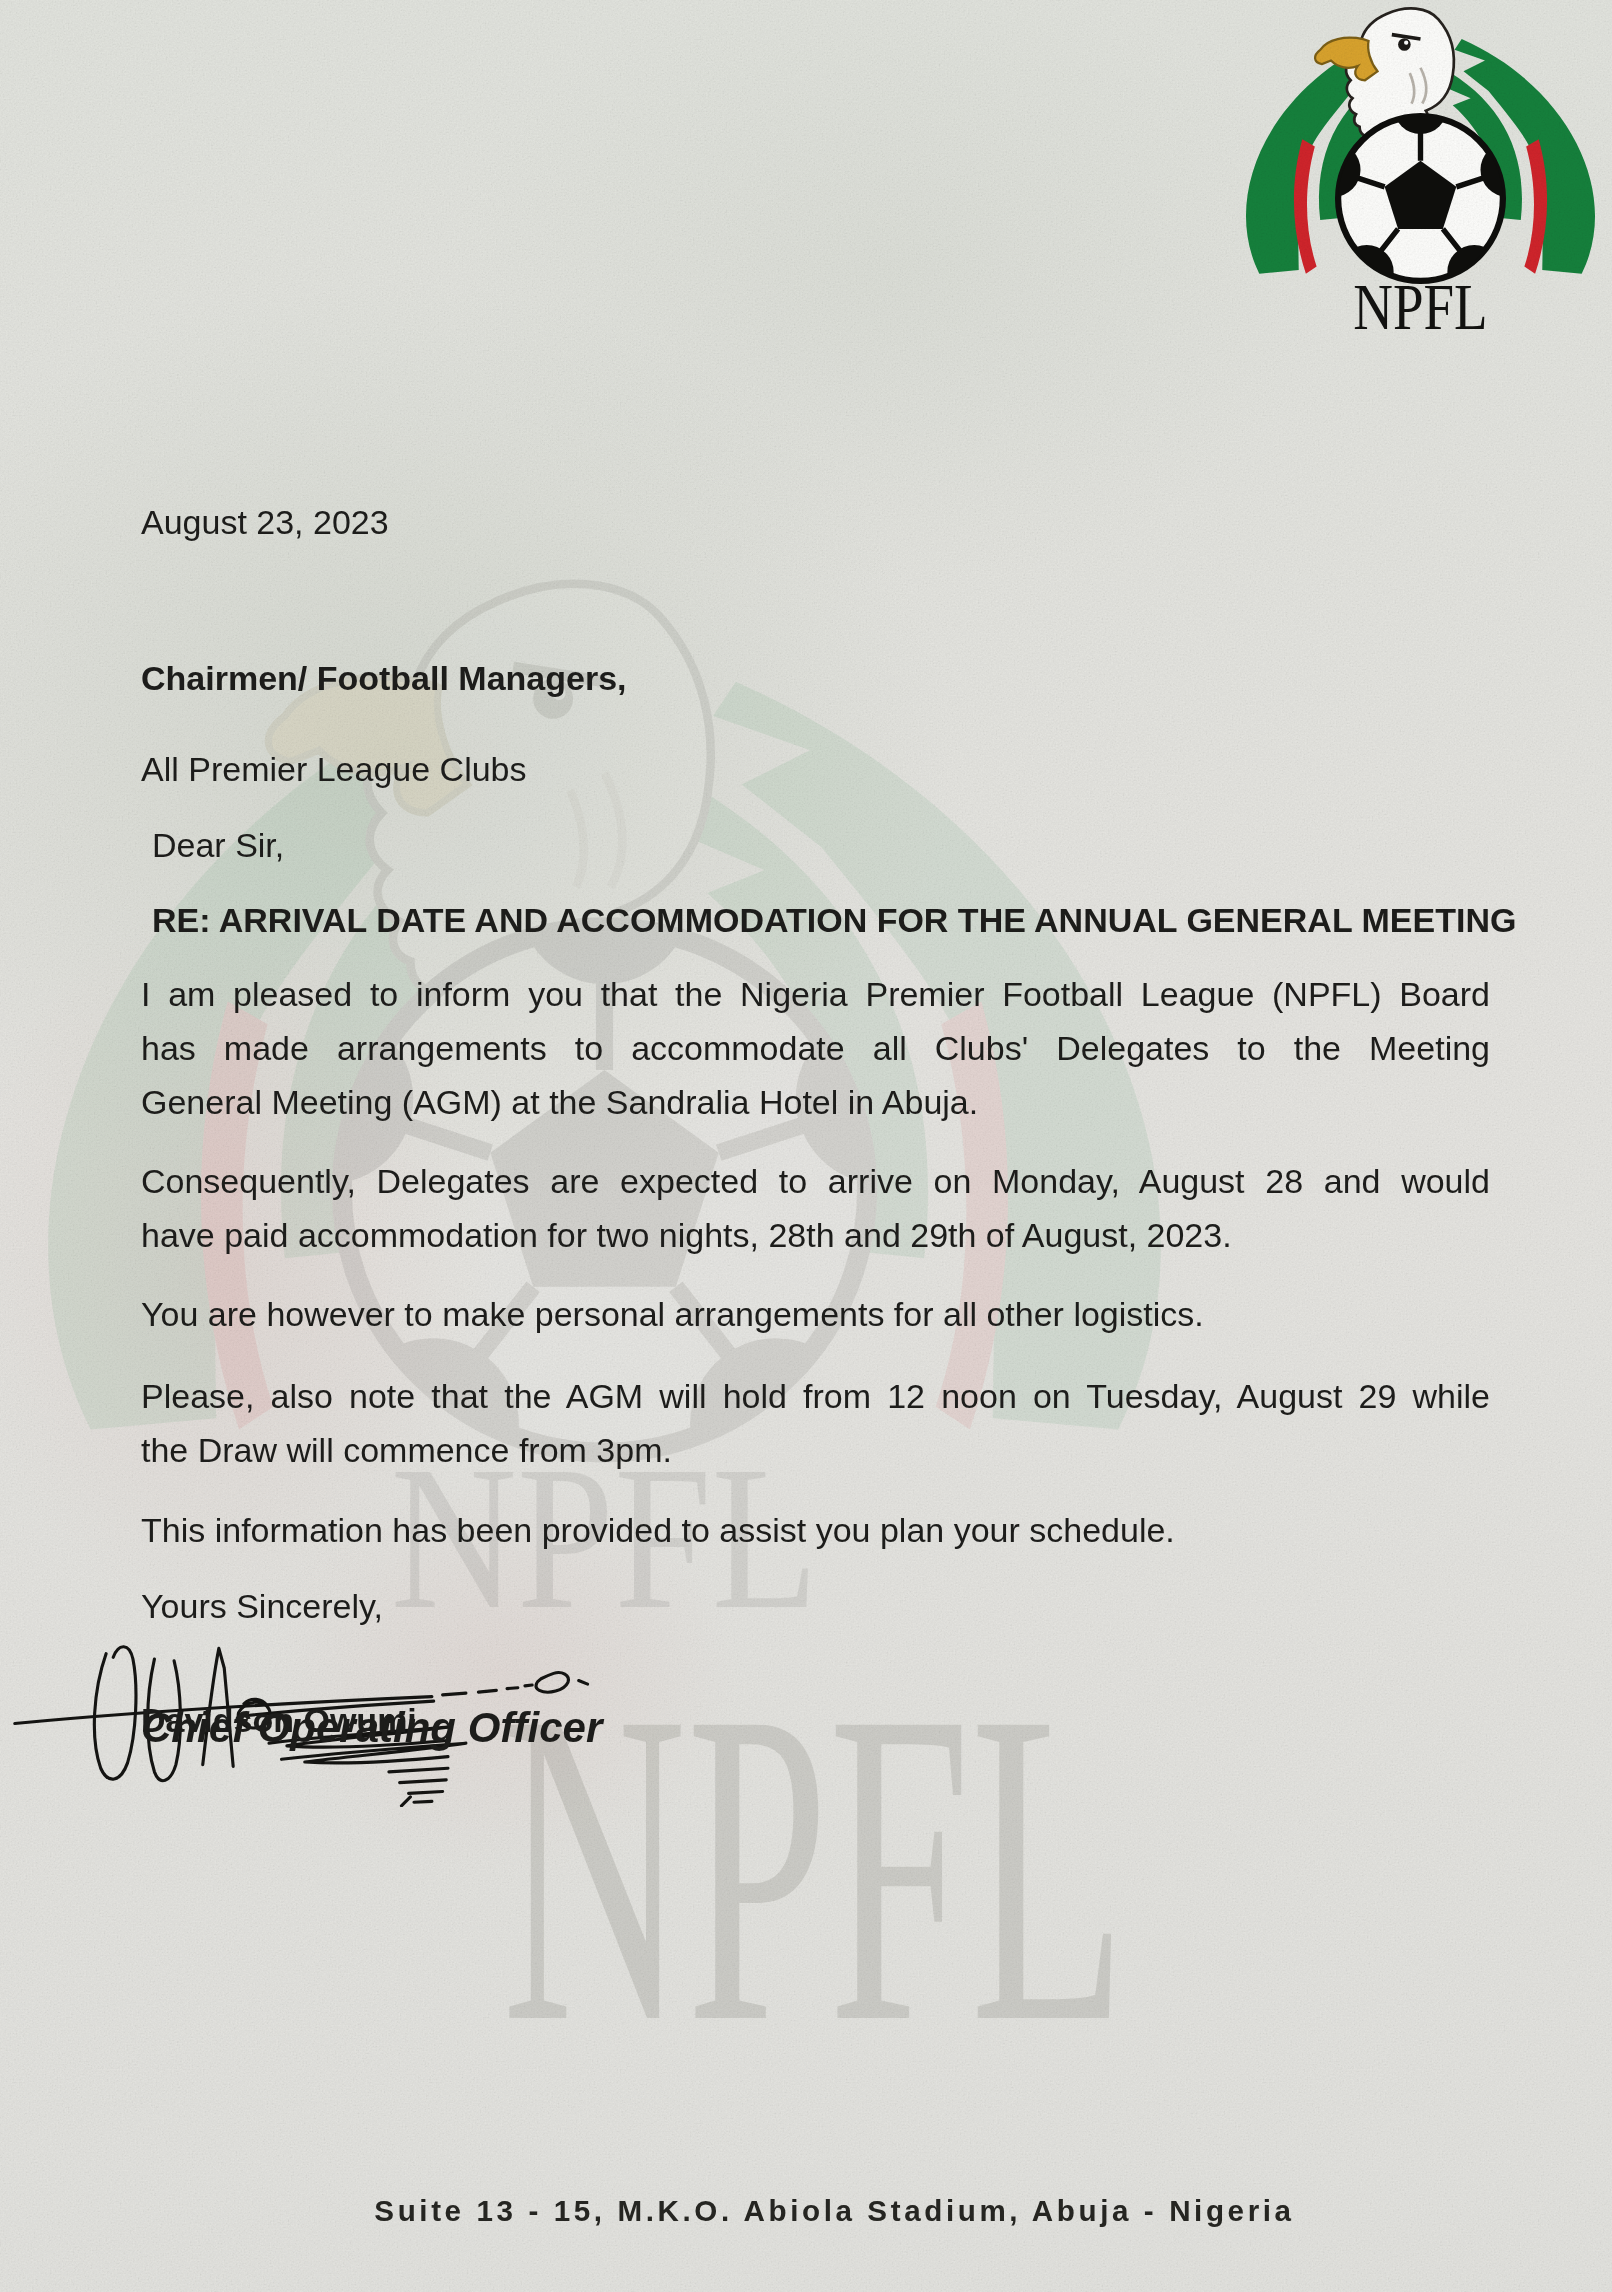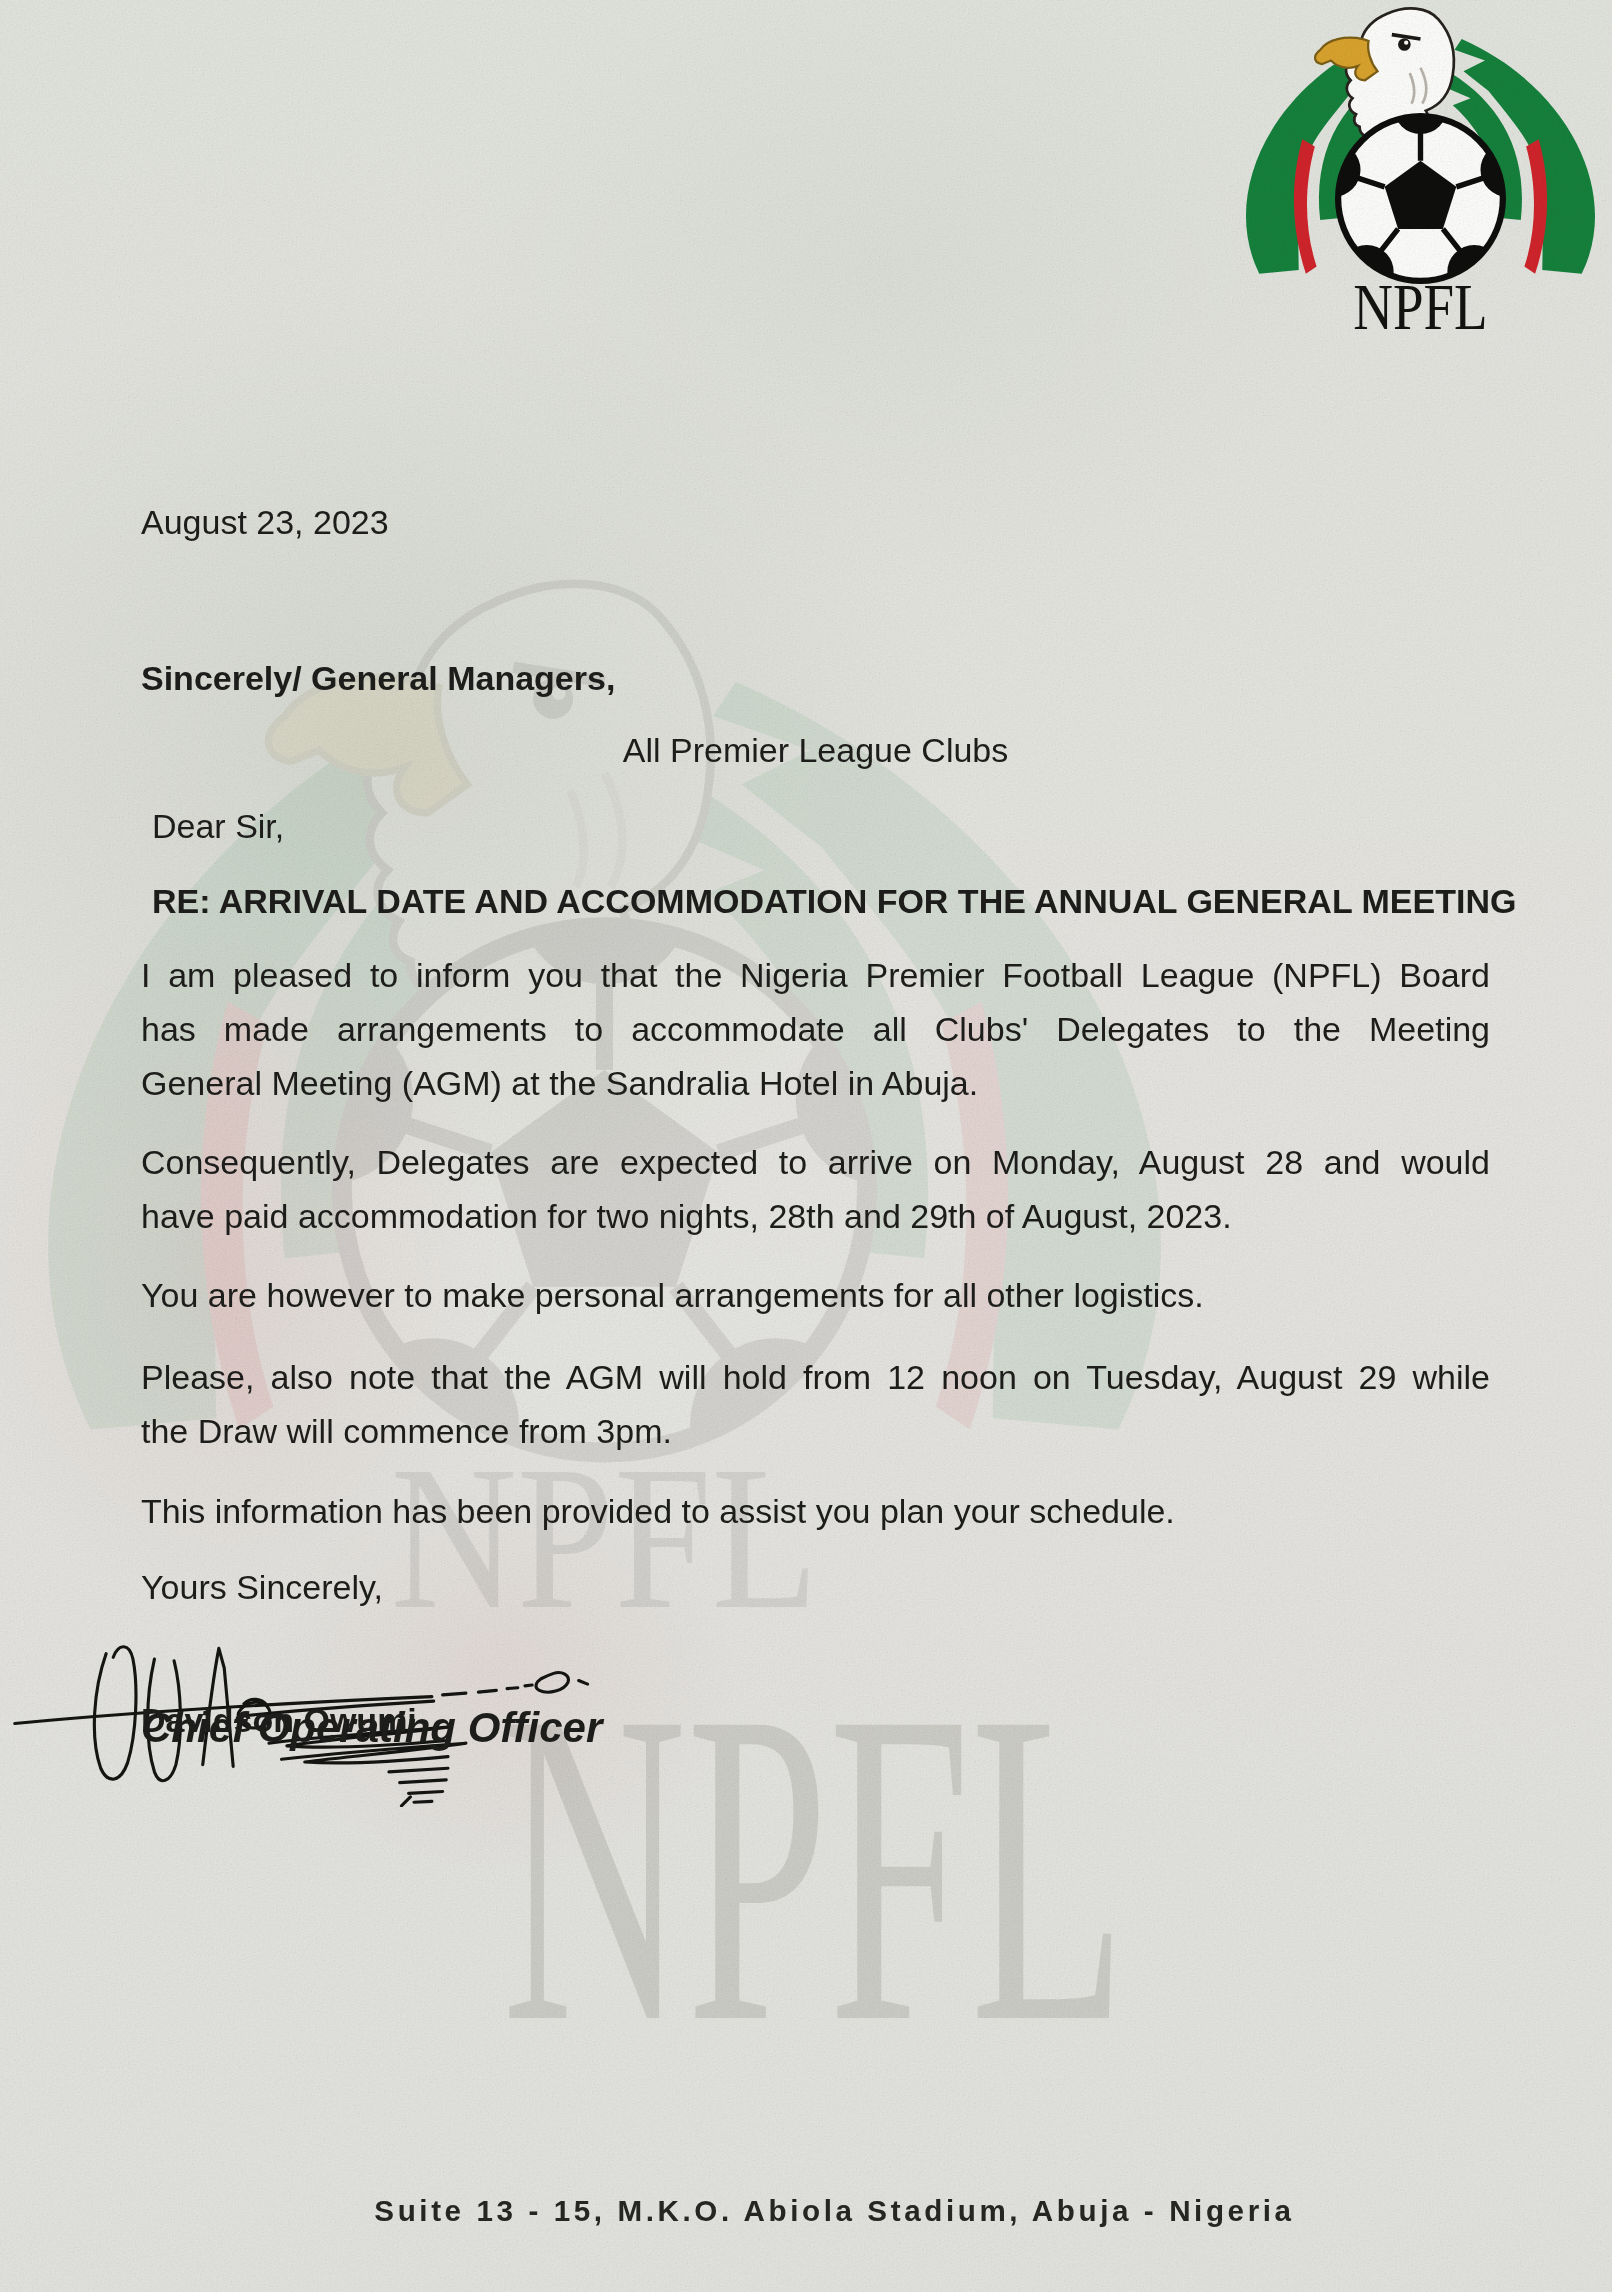--- a/index.html
+++ b/index.html
@@ -32,21 +32,21 @@
   .noise { position:absolute; inset:0; z-index:40; pointer-events:none; mix-blend-mode:multiply; opacity:0.45; }
 
   .crest { position:absolute; left:1245px; top:5.4px; width:351px; height:335px; z-index:10; }
 
   .letter-body { position:absolute; left:141px; top:495px; width:1349px; z-index:10; font-size:34px; line-height:54px; }
   .line  { height:54px; white-space:nowrap; overflow:visible; }
   .jline { height:54px; overflow:hidden; text-align:justify; }
   .jline::after { content:""; display:inline-block; width:100%; height:0; line-height:0; vertical-align:top; }
   .b   { font-weight:bold; }
   .mt-date { margin-top:102px; }
-  .mt-a { margin-top:18px;text-align:center; }
+  .mt-a { margin-top:37px; }
   .mt-b { margin-top:21.5px;margin-left:11px; }
   .mt-c { margin-top:19.7px; }
   .mt-p2 { margin-top:25px; }
   .mt-p3 { margin-top:25px; }
   .mt-p4 { margin-top:28px; }
   .mt-p5 { margin-top:26px; }
   .mt-cl { margin-top:22.4px; }
 
   .signature { position:absolute; left:13.4px; top:1623px; width:631px; height:184px; z-index:11; }
   .sig-name  { position:absolute; left:141px; top:1693px; z-index:12; font-size:34px; line-height:54px; font-weight:bold; }
@@ -115,21 +115,21 @@
   </svg>
 
   <svg class="crest-watermark" viewBox="0 0 392 374" xmlns="http://www.w3.org/2000/svg">
     <use href="#crest-art"></use>
   </svg>
 
   <div class="text-watermark">NPFL</div>
 
   <div class="letter-body">
     <div class="line">August 23, 2023</div>
-    <div class="line b mt-date">Sincerely/ General Managers,</div>
+    <div class="line b mt-date">Chairmen/ Football Managers,</div>
     <div class="line mt-a">All Premier League Clubs</div>
     <div class="line mt-b">Dear Sir,</div>
     <div class="line b mt-b">RE: ARRIVAL DATE AND ACCOMMODATION FOR THE ANNUAL GENERAL MEETING</div>
 
     <div class="para mt-c">
       <div class="jline">I am pleased to inform you that the Nigeria Premier Football League (NPFL) Board</div>
       <div class="jline">has made arrangements to accommodate all Clubs' Delegates to the Meeting</div>
       <div class="line">General Meeting (AGM) at the Sandralia Hotel in Abuja.</div>
     </div>
 

